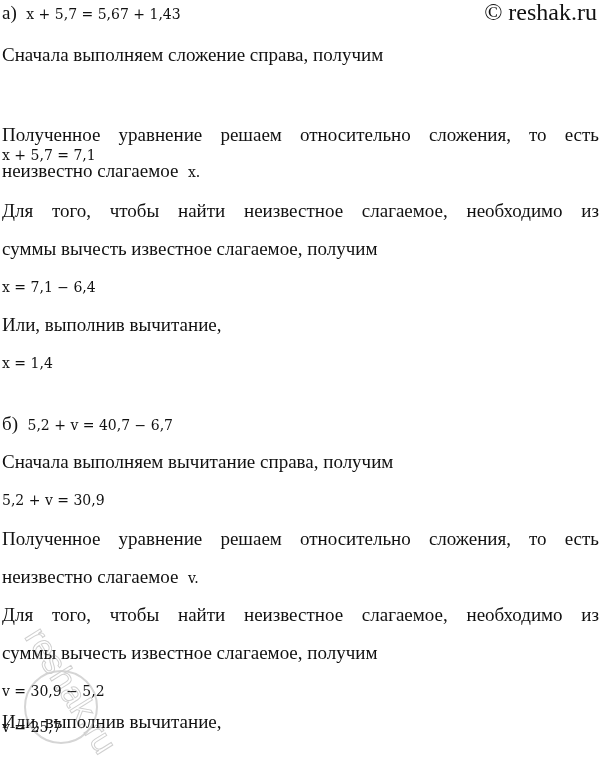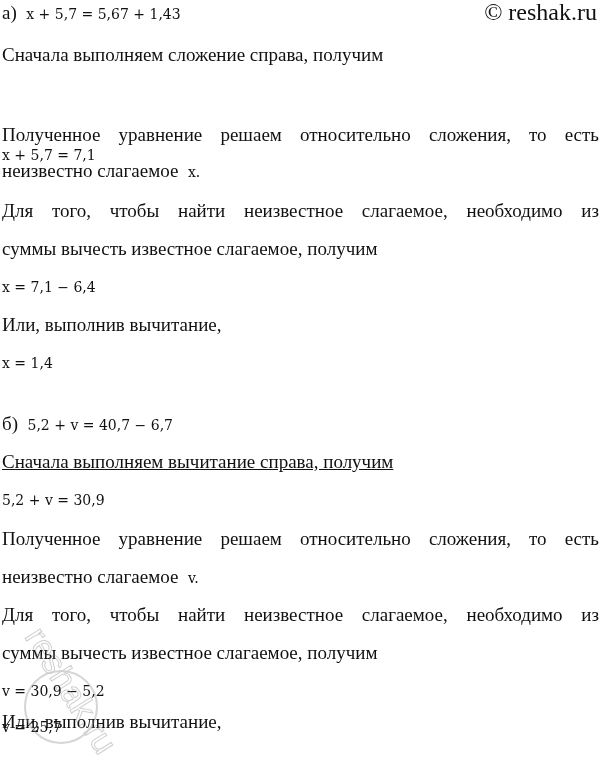--- a/index.html
+++ b/index.html
@@ -46,21 +46,21 @@
 <div class="line just" style="top:200px;">Для того, чтобы найти неизвестное слагаемое, необходимо из</div>
 <div class="line" style="top:238px;">суммы вычесть известное слагаемое, получим</div>
 <div class="line math" style="top:276px;">x = 7,1 − 6,4</div>
 <div class="line" style="top:314px;">Или, выполнив вычитание,</div>
 <div class="line math" style="top:352px;">x = 1,4</div>
 
 <div class="line" style="top:413px;">
   <span>б)</span>&nbsp;
   <span class="math">5,2 + v = 40,7 − 6,7</span>
 </div>
-<div class="line" style="top:451px;text-decoration:underline;">Сначала выполняем вычитание справа, получим</div>
+<div class="line" style="top:451px;">Сначала выполняем вычитание справа, получим</div>
 <div class="line math" style="top:489px;">5,2 + v = 30,9</div>
 <div class="line just" style="top:528px;">Полученное уравнение решаем относительно сложения, то есть</div>
 <div class="line" style="top:566px;">
   <span>неизвестно слагаемое</span>&nbsp;
   <span class="math">v.</span>
 </div>
 <div class="line just" style="top:604px;">Для того, чтобы найти неизвестное слагаемое, необходимо из</div>
 <div class="line" style="top:642px;">суммы вычесть известное слагаемое, получим</div>
 <div class="line math" style="top:680px;">v = 30,9 − 5,2</div>
 <div class="line" style="top:711px;">Или, выполнив вычитание,</div>

